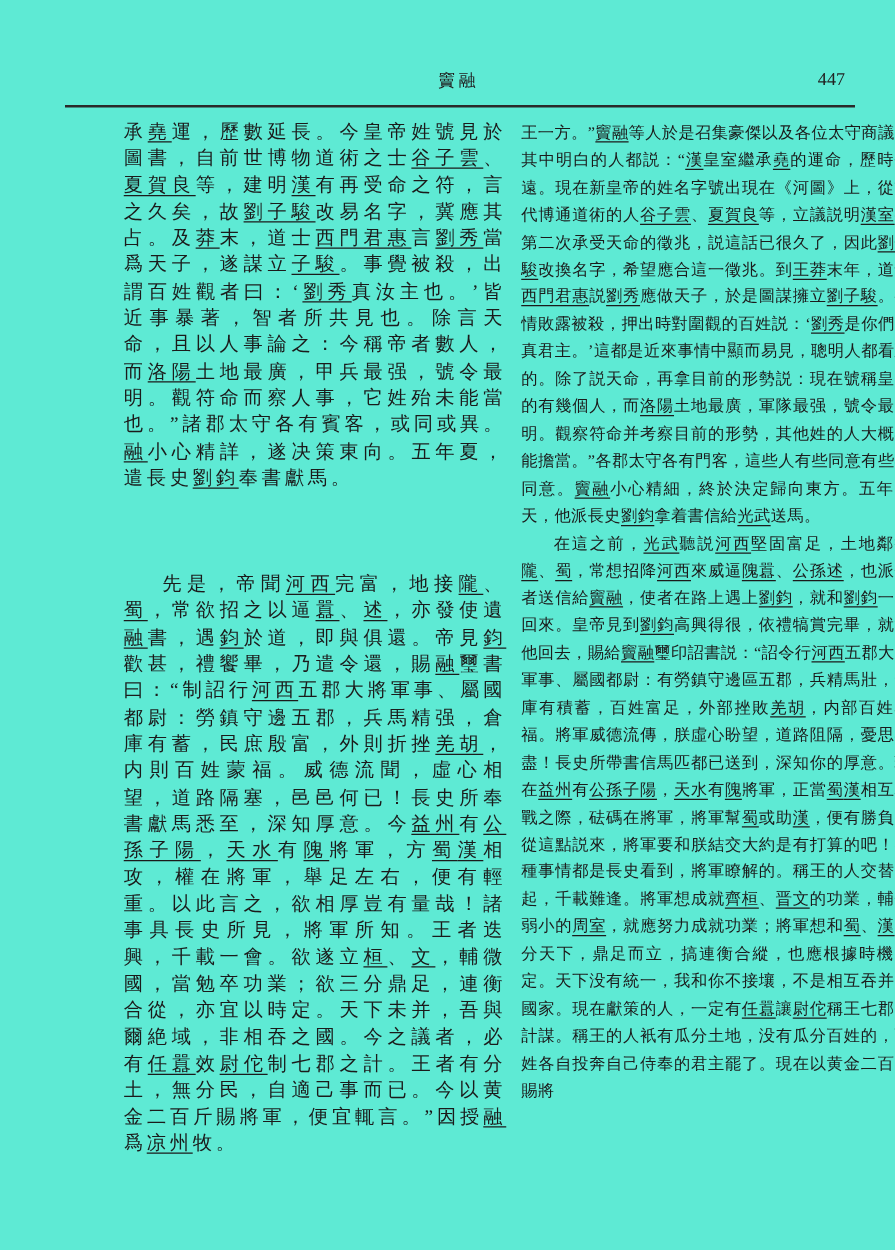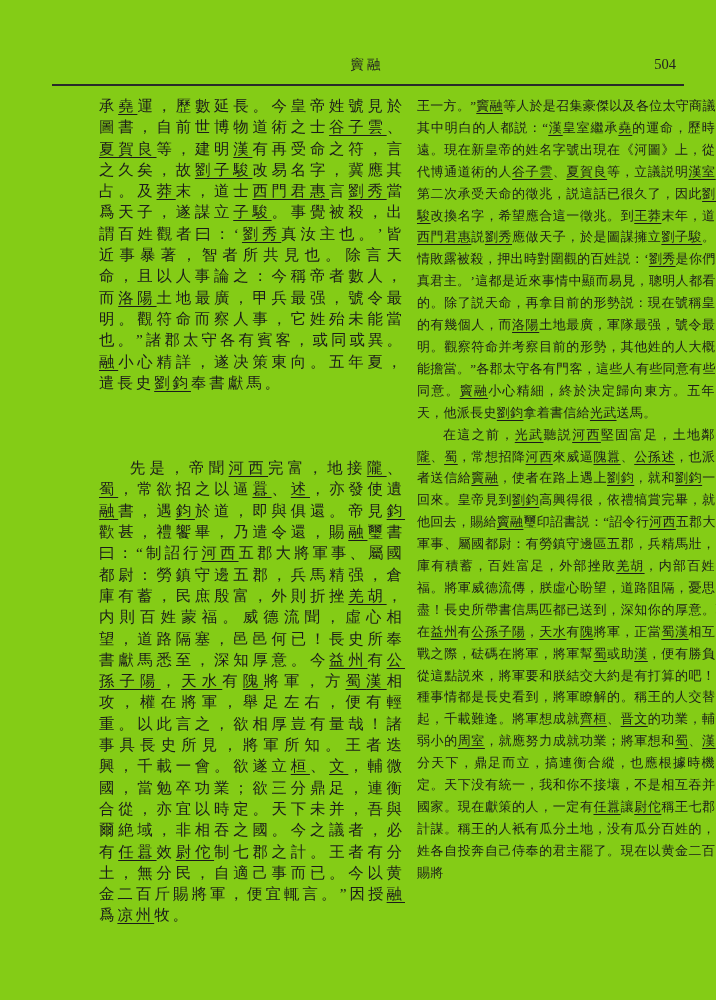--- a/index.html
+++ b/index.html
@@ -1,19 +1,19 @@
 <!DOCTYPE html>
 <html><head>
 <meta charset="utf-8">
 <style>
   html, body { margin:0; padding:0; }
   body { background:#e9e9e7; font-family:"Liberation Serif","DejaVu Serif",serif; }
   .page {
     position:relative; width:716px; height:1000px; margin:0 auto;
-    background:#84cc16; color:#1b1b1b; overflow:hidden; box-sizing:border-box;
+    background:#5eead4; color:#1b1b1b; overflow:hidden; box-sizing:border-box;
   }
   .header { position:absolute; top:56px; left:52px; width:630px; height:26px; }
   .header-title {
     position:absolute; left:0; right:0; text-align:center;
     font-size:13.5px; letter-spacing:3px; color:#222;
   }
   .page-number { position:absolute; right:6px; top:0; font-size:14.5px; color:#222; }
   .header-rule {
     position:absolute; top:84px; left:52px; width:632px; height:0;
     border-top:2.4px solid #2a2a2a;
@@ -34,21 +34,21 @@
     text-underline-offset:3px;
   }
   .run { text-decoration:none; }
 </style>
 </head>
 <body>
 
 <div class="page">
   <div class="header">
     <div class="header-title">竇融</div>
-    <div class="page-number">504</div>
+    <div class="page-number">447</div>
   </div>
   <div class="header-rule"></div>
   <div class="columns">
     <div class="col col-left">
         <p class="para"><span class="run">承</span><span class="pn">堯</span><span class="run">運，歷數延長。今皇帝姓號見於圖書，自前世博物道術之士</span><span class="pn">谷子雲</span><span class="run">、</span><span class="pn">夏賀良</span><span class="run">等，建明</span><span class="pn">漢</span><span class="run">有再受命之符，言之久矣，故</span><span class="pn">劉子駿</span><span class="run">改易名字，冀應其占。及</span><span class="pn">莽</span><span class="run">末，道士</span><span class="pn">西門君惠</span><span class="run">言</span><span class="pn">劉秀</span><span class="run">當爲天子，遂謀立</span><span class="pn">子駿</span><span class="run">。事覺被殺，出謂百姓觀者曰：‘</span><span class="pn">劉秀</span><span class="run">真汝主也。’皆近事暴著，智者所共見也。除言天命，且以人事論之：今稱帝者數人，而</span><span class="pn">洛陽</span><span class="run">土地最廣，甲兵最强，號令最明。觀符命而察人事，它姓殆未能當也。”諸郡太守各有賓客，或同或異。</span><span class="pn">融</span><span class="run">小心精詳，遂决策東向。五年夏，遣長史</span><span class="pn">劉鈞</span><span class="run">奉書獻馬。</span></p>
         <p class="para indent gap-before"><span class="run">先是，帝聞</span><span class="pn">河西</span><span class="run">完富，地接</span><span class="pn">隴</span><span class="run">、</span><span class="pn">蜀</span><span class="run">，常欲招之以逼</span><span class="pn">囂</span><span class="run">、</span><span class="pn">述</span><span class="run">，亦發使遺</span><span class="pn">融</span><span class="run">書，遇</span><span class="pn">鈞</span><span class="run">於道，即與俱還。帝見</span><span class="pn">鈞</span><span class="run">歡甚，禮饗畢，乃遣令還，賜</span><span class="pn">融</span><span class="run">璽書曰：“制詔行</span><span class="pn">河西</span><span class="run">五郡大將軍事、屬國都尉：勞鎮守邊五郡，兵馬精强，倉庫有蓄，民庶殷富，外則折挫</span><span class="pn">羌胡</span><span class="run">，内則百姓蒙福。威德流聞，虛心相望，道路隔塞，邑邑何已！長史所奉書獻馬悉至，深知厚意。今</span><span class="pn">益州</span><span class="run">有</span><span class="pn">公孫子陽</span><span class="run">，</span><span class="pn">天水</span><span class="run">有</span><span class="pn">隗</span><span class="run">將軍，方</span><span class="pn">蜀</span><span class="pn">漢</span><span class="run">相攻，權在將軍，舉足左右，便有輕重。以此言之，欲相厚豈有量哉！諸事具長史所見，將軍所知。王者迭興，千載一會。欲遂立</span><span class="pn">桓</span><span class="run">、</span><span class="pn">文</span><span class="run">，輔微國，當勉卒功業；欲三分鼎足，連衡合從，亦宜以時定。天下未并，吾與爾絶域，非相吞之國。今之議者，必有</span><span class="pn">任囂</span><span class="run">效</span><span class="pn">尉佗</span><span class="run">制七郡之計。王者有分土，無分民，自適己事而已。今以黄金二百斤賜將軍，便宜輒言。”因授</span><span class="pn">融</span><span class="run">爲</span><span class="pn">凉州</span><span class="run">牧。</span></p>
       </div>
     <div class="col col-right">
         <p class="para"><span class="run">王一方。”</span><span class="pn">竇融</span><span class="run">等人於是召集豪傑以及各位太守商議，其中明白的人都説：“</span><span class="pn">漢</span><span class="run">皇室繼承</span><span class="pn">堯</span><span class="run">的運命，歷時長遠。現在新皇帝的姓名字號出現在《河圖》上，從前代博通道術的人</span><span class="pn">谷子雲</span><span class="run">、</span><span class="pn">夏賀良</span><span class="run">等，立議説明</span><span class="pn">漢室</span><span class="run">有第二次承受天命的徵兆，説這話已很久了，因此</span><span class="pn">劉子駿</span><span class="run">改換名字，希望應合這一徵兆。到</span><span class="pn">王莽</span><span class="run">末年，道士</span><span class="pn">西門君惠</span><span class="run">説</span><span class="pn">劉秀</span><span class="run">應做天子，於是圖謀擁立</span><span class="pn">劉子駿</span><span class="run">。事情敗露被殺，押出時對圍觀的百姓説：‘</span><span class="pn">劉秀</span><span class="run">是你們的真君主。’這都是近來事情中顯而易見，聰明人都看到的。除了説天命，再拿目前的形勢説：現在號稱皇帝的有幾個人，而</span><span class="pn">洛陽</span><span class="run">土地最廣，軍隊最强，號令最嚴明。觀察符命并考察目前的形勢，其他姓的人大概不能擔當。”各郡太守各有門客，這些人有些同意有些不同意。</span><span class="pn">竇融</span><span class="run">小心精細，終於決定歸向東方。五年夏天，他派長史</span><span class="pn">劉鈞</span><span class="run">拿着書信給</span><span class="pn">光武</span><span class="run">送馬。</span></p>
         <p class="para indent"><span class="run">在這之前，</span><span class="pn">光武</span><span class="run">聽説</span><span class="pn">河西</span><span class="run">堅固富足，土地鄰接</span><span class="pn">隴</span><span class="run">、</span><span class="pn">蜀</span><span class="run">，常想招降</span><span class="pn">河西</span><span class="run">來威逼</span><span class="pn">隗囂</span><span class="run">、</span><span class="pn">公孫述</span><span class="run">，也派使者送信給</span><span class="pn">竇融</span><span class="run">，使者在路上遇上</span><span class="pn">劉鈞</span><span class="run">，就和</span><span class="pn">劉鈞</span><span class="run">一起回來。皇帝見到</span><span class="pn">劉鈞</span><span class="run">高興得很，依禮犒賞完畢，就派他回去，賜給</span><span class="pn">竇融</span><span class="run">璽印詔書説：“詔令行</span><span class="pn">河西</span><span class="run">五郡大將軍事、屬國都尉：有勞鎮守邊區五郡，兵精馬壯，倉庫有積蓄，百姓富足，外部挫敗</span><span class="pn">羌胡</span><span class="run">，内部百姓享福。將軍威德流傳，朕虛心盼望，道路阻隔，憂思不盡！長史所帶書信馬匹都已送到，深知你的厚意。現在</span><span class="pn">益州</span><span class="run">有</span><span class="pn">公孫子陽</span><span class="run">，</span><span class="pn">天水</span><span class="run">有</span><span class="pn">隗</span><span class="run">將軍，正當</span><span class="pn">蜀</span><span class="pn">漢</span><span class="run">相互攻戰之際，砝碼在將軍，將軍幫</span><span class="pn">蜀</span><span class="run">或助</span><span class="pn">漢</span><span class="run">，便有勝負。從這點説來，將軍要和朕結交大約是有打算的吧！各種事情都是長史看到，將軍瞭解的。稱王的人交替興起，千載難逢。將軍想成就</span><span class="pn">齊桓</span><span class="run">、</span><span class="pn">晋文</span><span class="run">的功業，輔佐弱小的</span><span class="pn">周室</span><span class="run">，就應努力成就功業；將軍想和</span><span class="pn">蜀</span><span class="run">、</span><span class="pn">漢</span><span class="run">三分天下，鼎足而立，搞連衡合縱，也應根據時機决定。天下没有統一，我和你不接壤，不是相互吞并的國家。現在獻策的人，一定有</span><span class="pn">任囂</span><span class="run">讓</span><span class="pn">尉佗</span><span class="run">稱王七郡的計謀。稱王的人衹有瓜分土地，没有瓜分百姓的，百姓各自投奔自己侍奉的君主罷了。現在以黄金二百斤賜將</span></p>

